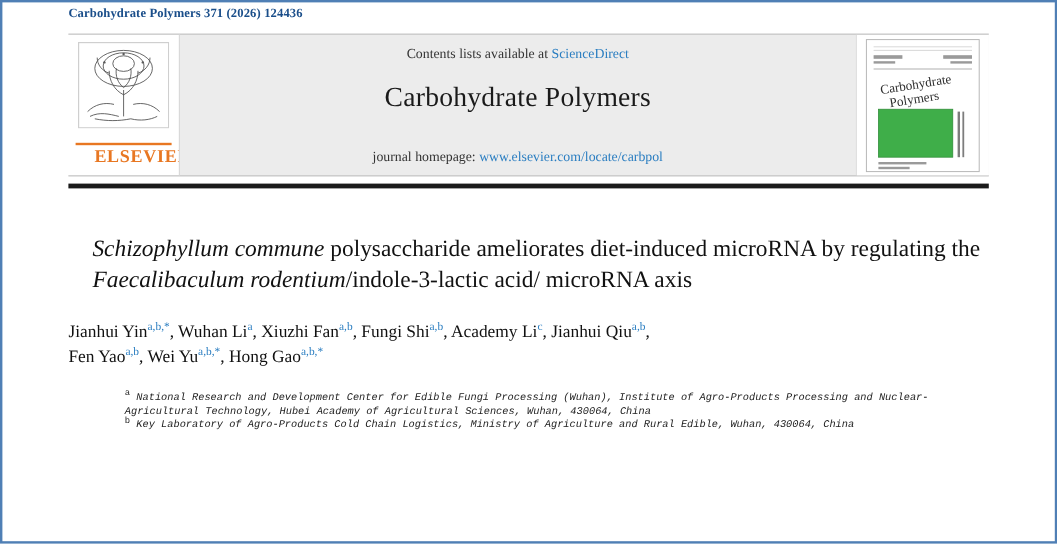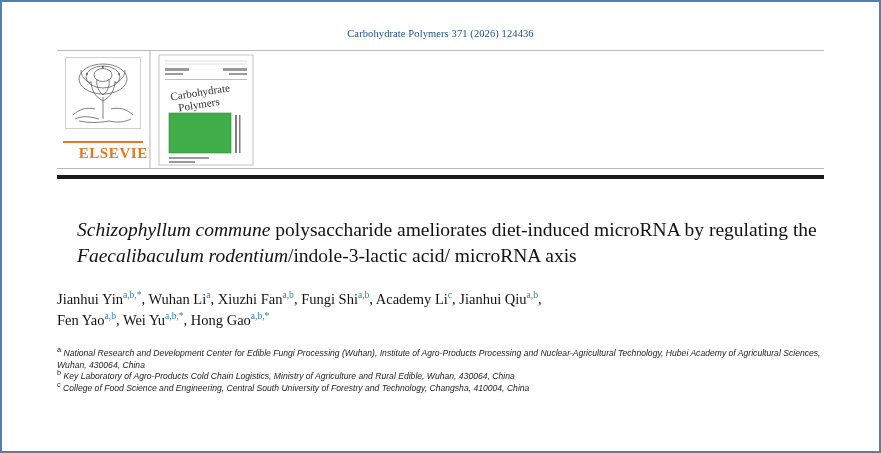--- a/index.html
+++ b/index.html
@@ -23,27 +23,27 @@
   }
   .inner {
     position: absolute;
     left: 0; top: 0; right: 0; bottom: 0;
     padding: 0 55px;
     box-sizing: border-box;
   }
 
   
   .runhead {
-    text-align: center;
     font-size: 10.5px;
     color: #1a4e8a;
     letter-spacing: .1px;
-    padding-top: 26px;
+    padding-top: 4px;
     padding-bottom: 11px;
     font-family: "Liberation Serif", serif;
+    font-weight: bold;
   }
 
   
   .masthead {
     display: flex;
     border-top: 1px solid #b9b9b9;
     border-bottom: 1px solid #b9b9b9;
     height: 119px;
     box-sizing: border-box;
   }
@@ -153,21 +153,22 @@
     vertical-align: super;
     line-height: 0;
   }
 
   .affils {
     margin-top: 17px;
     font-size: 8.6px;
     line-height: 11.6px;
     color: #222;
     font-style: italic;
-    font-family: Liberation Sans, sans-serif;
+    font-family: Liberation Mono, monospace;
+    margin-left: 47px;
   }
   .affils .row { white-space: normal; }
   .affils sup {
     font-style: normal;
     font-size: 7.4px;
     vertical-align: super;
     line-height: 0;
   }
 </style>
 </head>
@@ -203,20 +204,31 @@
           <g fill="#5a5a5a">
             <circle cx="22" cy="17" r="1"></circle>
             <circle cx="54" cy="17" r="1"></circle>
             <circle cx="38" cy="10" r="1"></circle>
           </g>
         </svg>
         <div class="elsevier-rule"></div>
         <div class="elsevier-word">ELSEVIER</div>
       </div>
 
+      <div class="center-cell">
+        <div class="contents-line">
+          <span>Contents lists available at</span>
+          <span class="sd">ScienceDirect</span>
+        </div>
+        <div class="journal-title">Carbohydrate Polymers</div>
+        <div class="homepage-line">
+          <span>journal homepage:</span>
+          <a href="#">www.elsevier.com/locate/carbpol</a>
+        </div>
+      </div>
 
       <div class="cover-cell">
         <svg width="110" height="118" viewBox="0 0 110 118">
           <rect x="0" y="0" width="110" height="118" fill="#ffffff"></rect>
           <rect x="8" y="4" width="94" height="110" fill="#ffffff" stroke="#b5b5b5" stroke-width="0.8"></rect>
           <g stroke="#c8c8c8" stroke-width="0.6">
             <line x1="14" y1="10" x2="96" y2="10"></line>
             <line x1="14" y1="13" x2="96" y2="13"></line>
           </g>
           <g fill="#9a9a9a">
@@ -252,17 +264,16 @@
     </div>
 
     <div class="authors">
       <span><span>Jianhui Yin</span><sup>a,b,*</sup></span><span>, </span><span><span>Wuhan Li</span><sup>a</sup></span><span>, </span><span><span>Xiuzhi Fan</span><sup>a,b</sup></span><span>, </span><span><span>Fungi Shi</span><sup>a,b</sup></span><span>, </span><span><span>Academy Li</span><sup>c</sup></span><span>, </span><span><span>Jianhui Qiu</span><sup>a,b</sup></span><span>, </span><br>
       <span><span>Fen Yao</span><sup>a,b</sup></span><span>, </span><span><span>Wei Yu</span><sup>a,b,*</sup></span><span>, </span><span><span>Hong Gao</span><sup>a,b,*</sup></span>
     </div>
 
     <div class="affils">
       <div class="row"><sup>a</sup><span> National Research and Development Center for Edible Fungi Processing (Wuhan), Institute of Agro-Products Processing and Nuclear-Agricultural Technology, Hubei Academy of Agricultural Sciences, Wuhan, 430064, China</span></div>
       <div class="row"><sup>b</sup><span> Key Laboratory of Agro-Products Cold Chain Logistics, Ministry of Agriculture and Rural Edible, Wuhan, 430064, China</span></div>
-      <div class="row"><sup>c</sup><span> College of Food Science and Engineering, Central South University of Forestry and Technology, Changsha, 410004, China</span></div>
     </div>
 
   </div>
 </div>
 
 </body></html>

